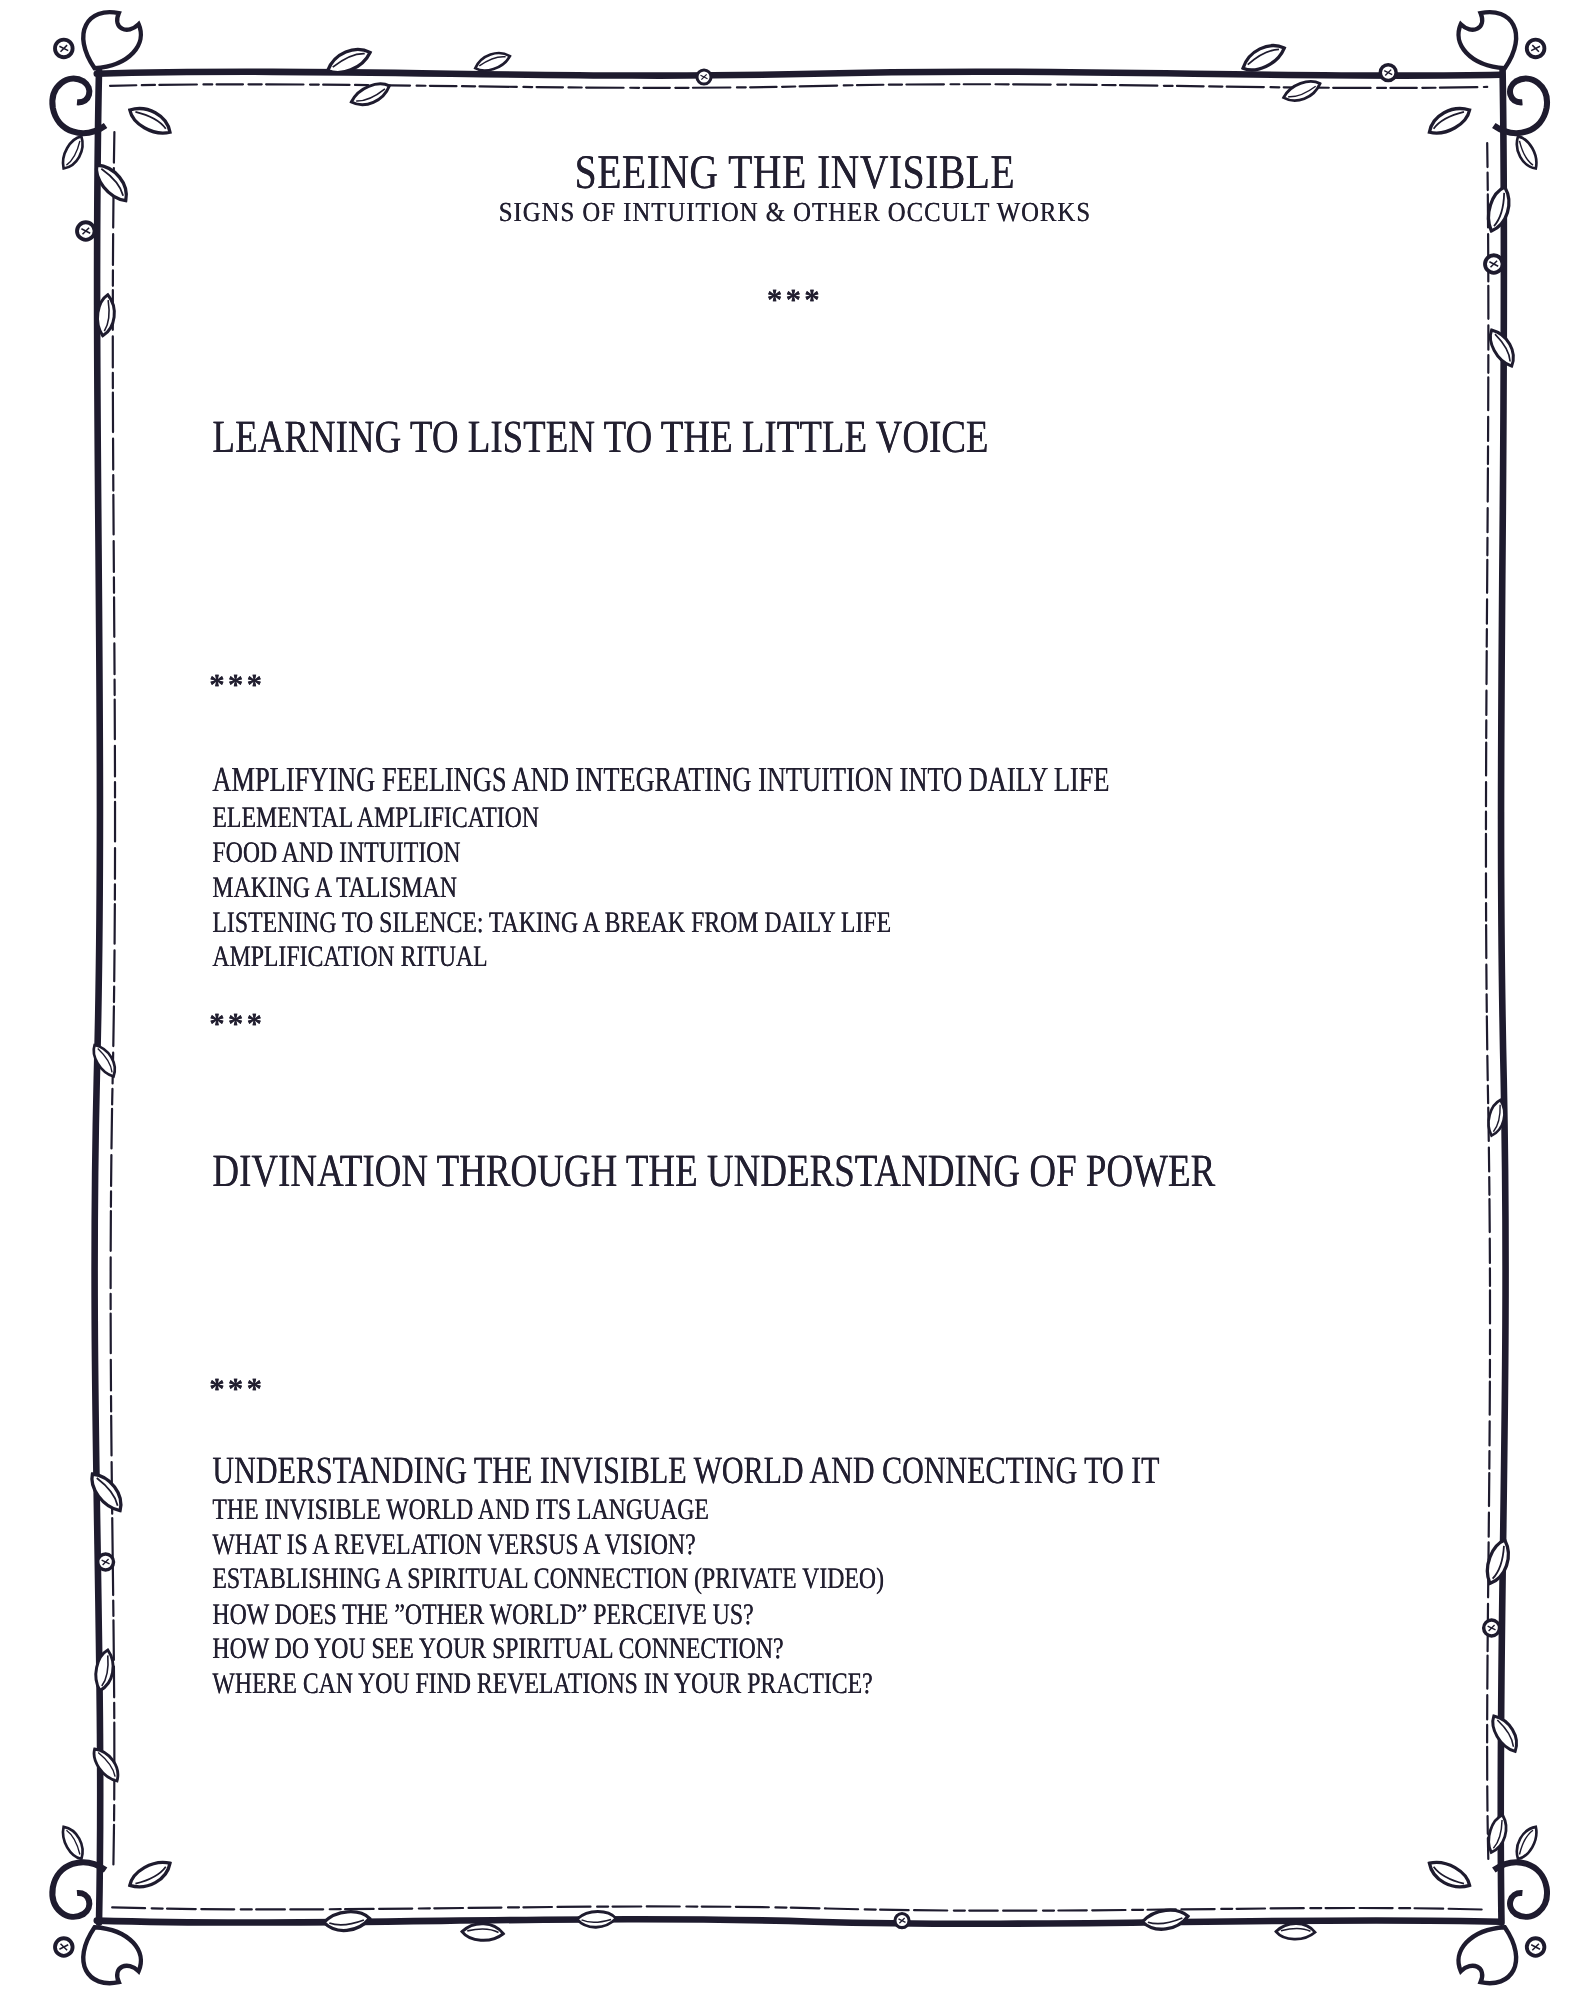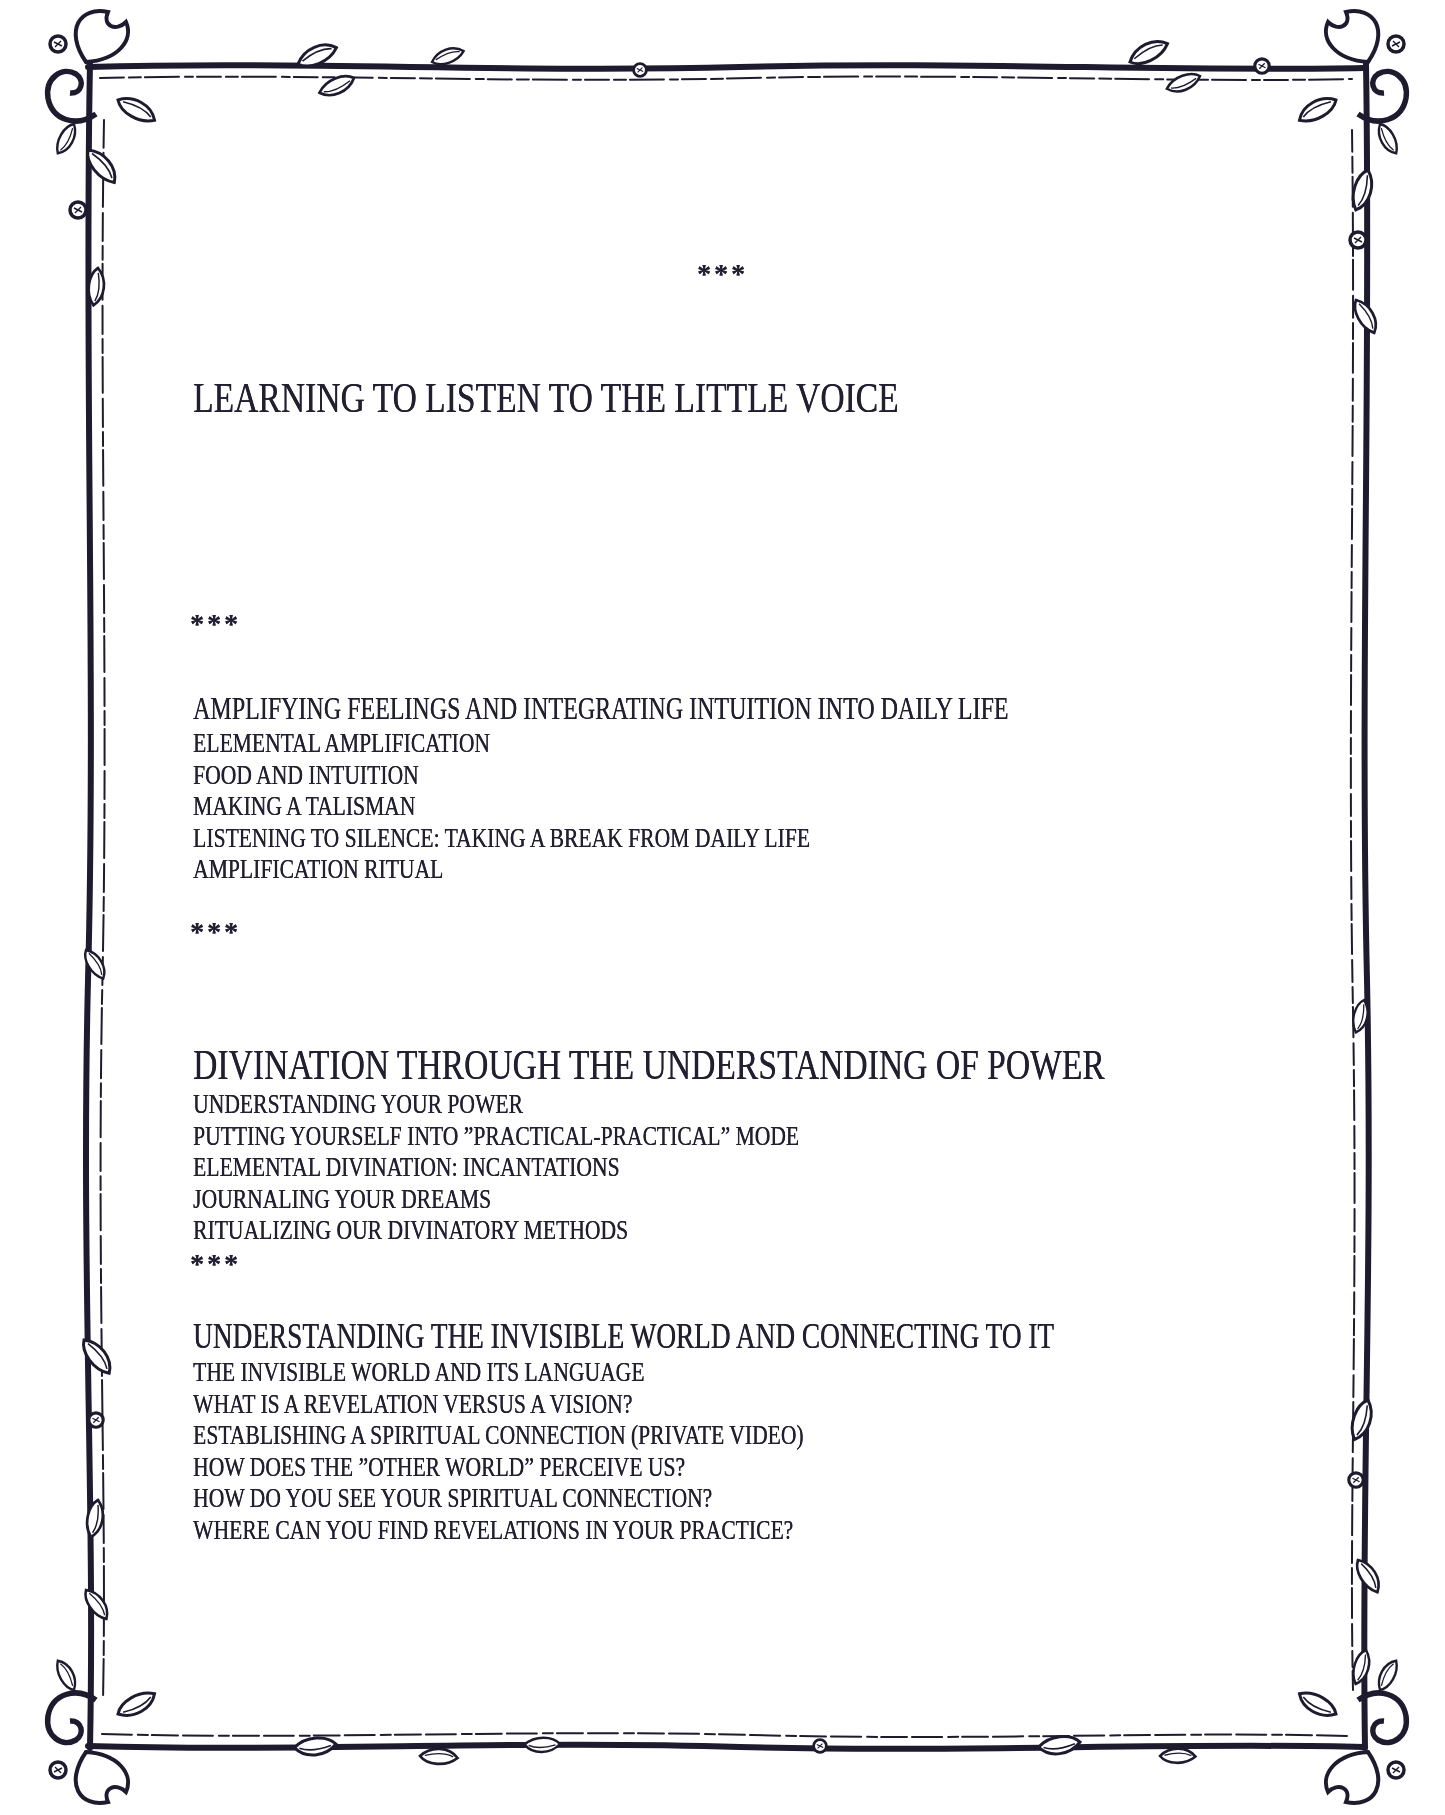--- a/index.html
+++ b/index.html
@@ -99,20 +99,24 @@
     <use href="#berry" transform="translate(820 1746) scale(0.8)"></use>
     <use href="#leaf" transform="translate(1080 1742) rotate(184)"></use>
     <use href="#leaf" transform="translate(1160 1756) rotate(12) scale(0.85)"></use>
 
     <use href="#corner" transform="translate(92 70)"></use>
     <use href="#corner" transform="translate(1362 70) scale(-1 1)"></use>
     <use href="#corner" transform="translate(92 1744) scale(1 -1)"></use>
     <use href="#corner" transform="translate(1362 1744) scale(-1 -1)"></use>
   </svg>
 
+  <header class="masthead">
+    <h1 class="title ink">SEEING THE INVISIBLE</h1>
+    <div class="subtitle ink">SIGNS OF INTUITION &amp; OTHER OCCULT WORKS</div>
+  </header>
 
   <div class="sep sep-center ink" style="top:264px">***</div>
 
   <section class="toc-section" style="top:378px">
     <h2 class="heading lg ink">LEARNING TO LISTEN TO THE LITTLE VOICE</h2>
   </section>
 
   <div class="sep sep-left ink" style="top:614px">***</div>
 
   <section class="toc-section" style="top:692px">
@@ -123,27 +127,20 @@
       <div class="item ink">MAKING A TALISMAN</div>
       <div class="item ink">LISTENING TO SILENCE: TAKING A BREAK FROM DAILY LIFE</div>
       <div class="item ink">AMPLIFICATION RITUAL</div>
     </div>
   </section>
 
   <div class="sep sep-left ink" style="top:922px">***</div>
 
   <section class="toc-section" style="top:1045px">
     <h2 class="heading lg ink">DIVINATION THROUGH THE UNDERSTANDING OF POWER</h2>
-    <div class="items">
-      <div class="item ink">UNDERSTANDING YOUR POWER</div>
-      <div class="item ink">PUTTING YOURSELF INTO ”PRACTICAL-PRACTICAL” MODE</div>
-      <div class="item ink">ELEMENTAL DIVINATION: INCANTATIONS</div>
-      <div class="item ink">JOURNALING YOUR DREAMS</div>
-      <div class="item ink">RITUALIZING OUR DIVINATORY METHODS</div>
-    </div>
   </section>
 
   <div class="sep sep-left ink" style="top:1254px">***</div>
 
   <section class="toc-section" style="top:1320px">
     <h2 class="heading md-wide ink">UNDERSTANDING THE INVISIBLE WORLD AND CONNECTING TO IT</h2>
     <div class="items">
       <div class="item ink">THE INVISIBLE WORLD AND ITS LANGUAGE</div>
       <div class="item ink">WHAT IS A REVELATION VERSUS A VISION?</div>
       <div class="item ink">ESTABLISHING A SPIRITUAL CONNECTION (PRIVATE VIDEO)</div>

